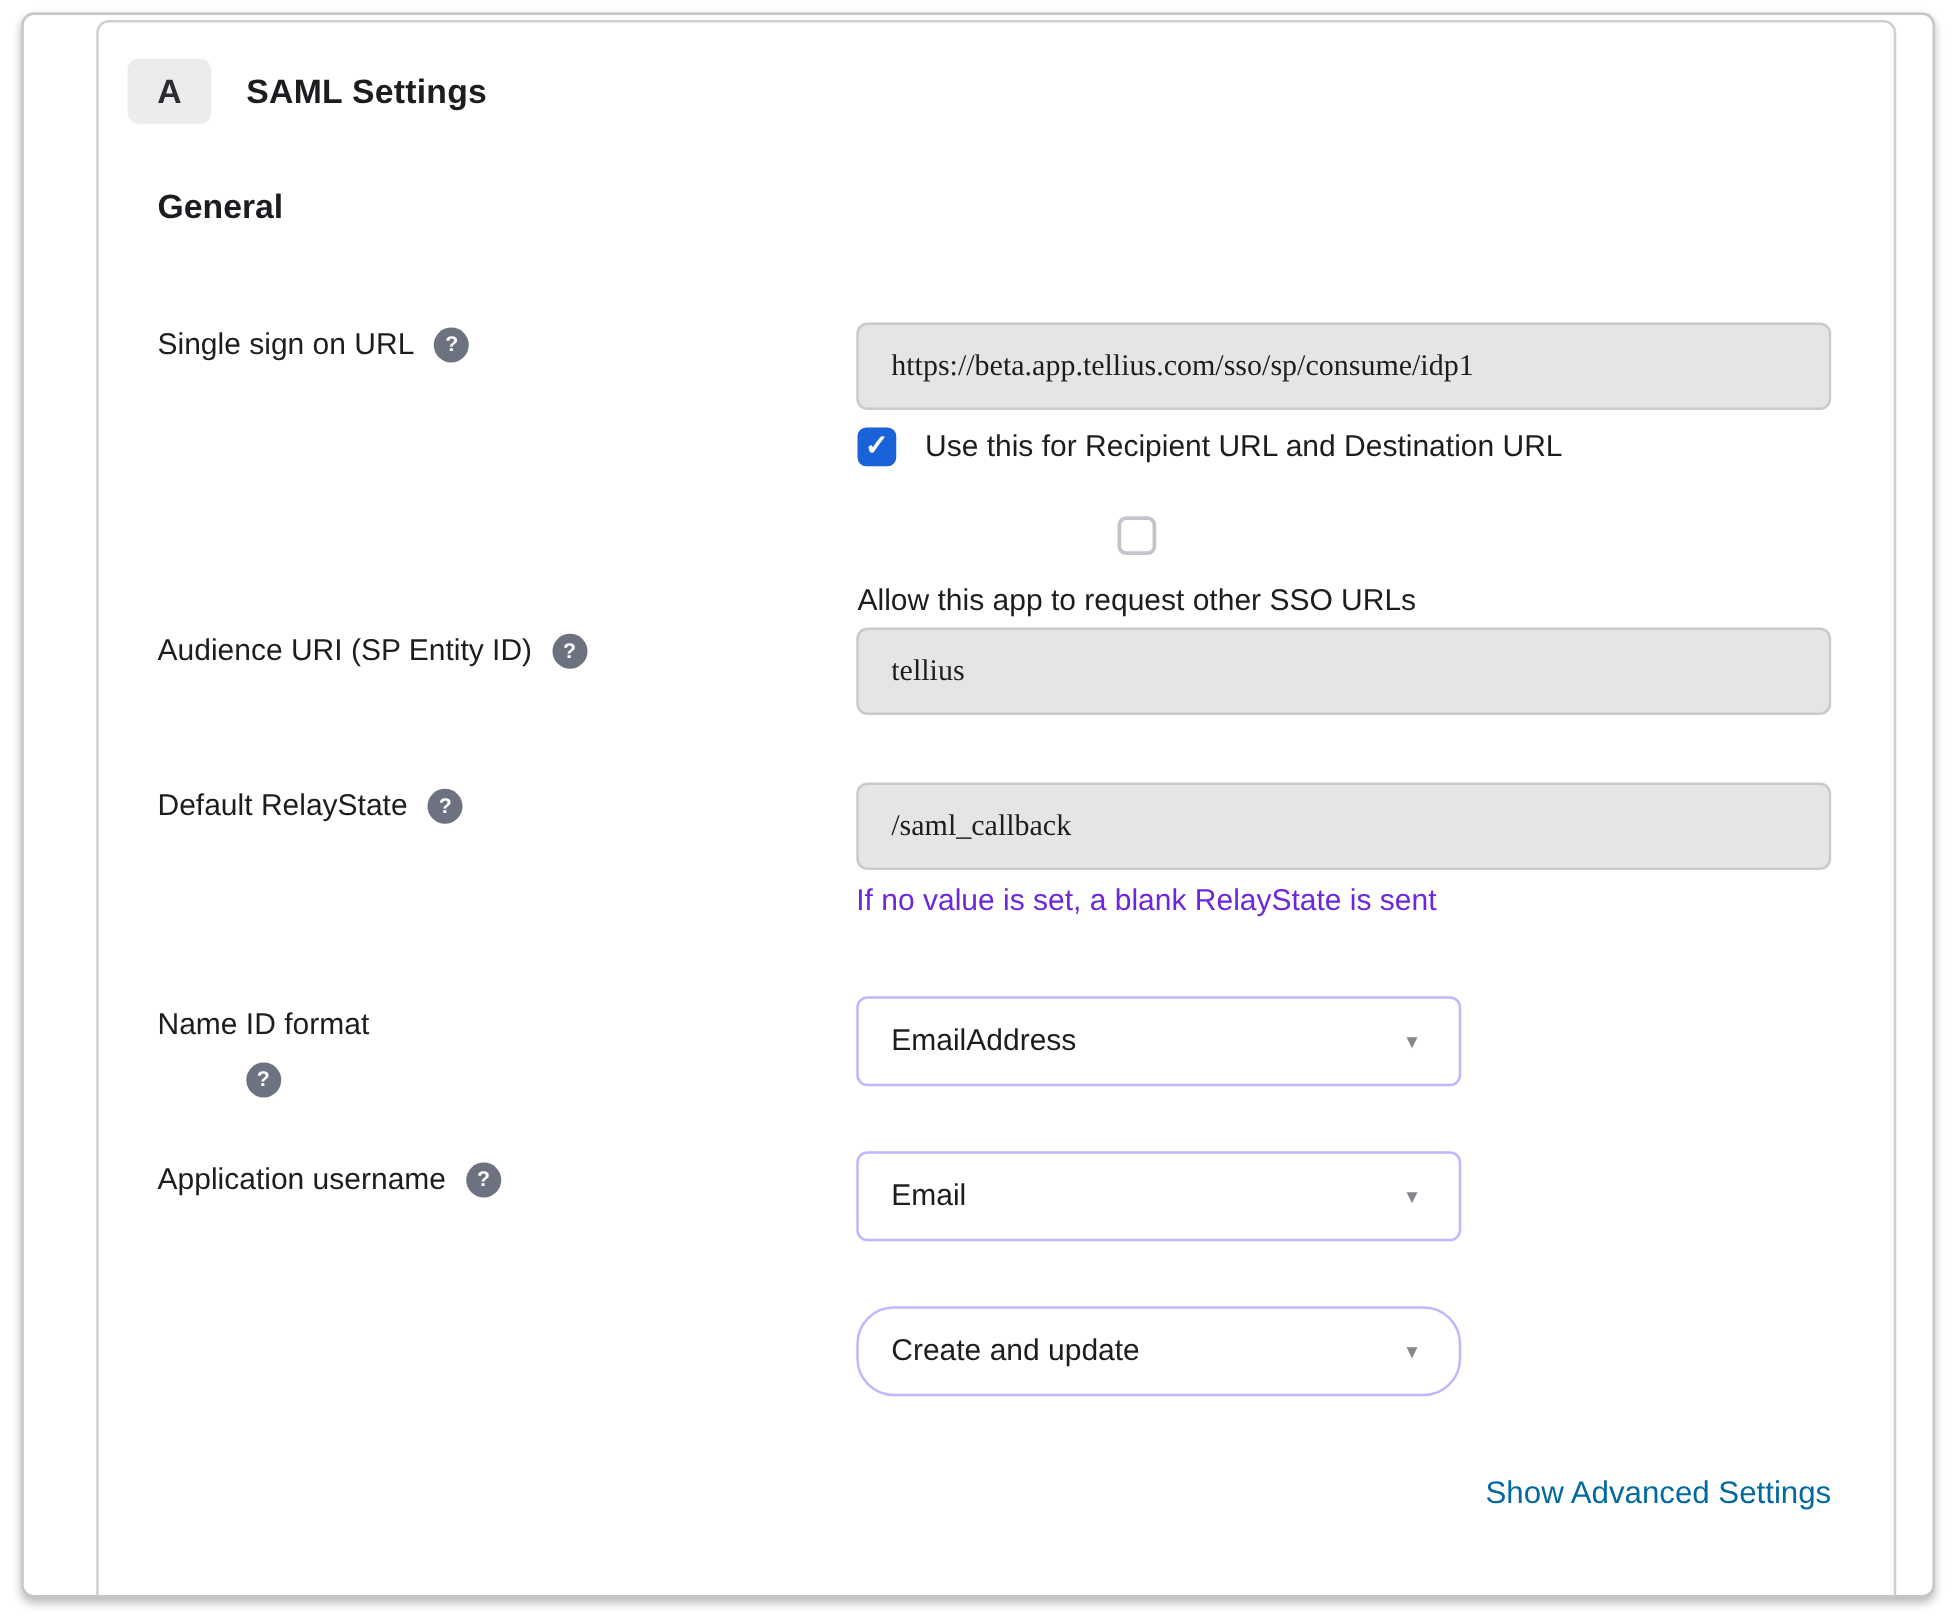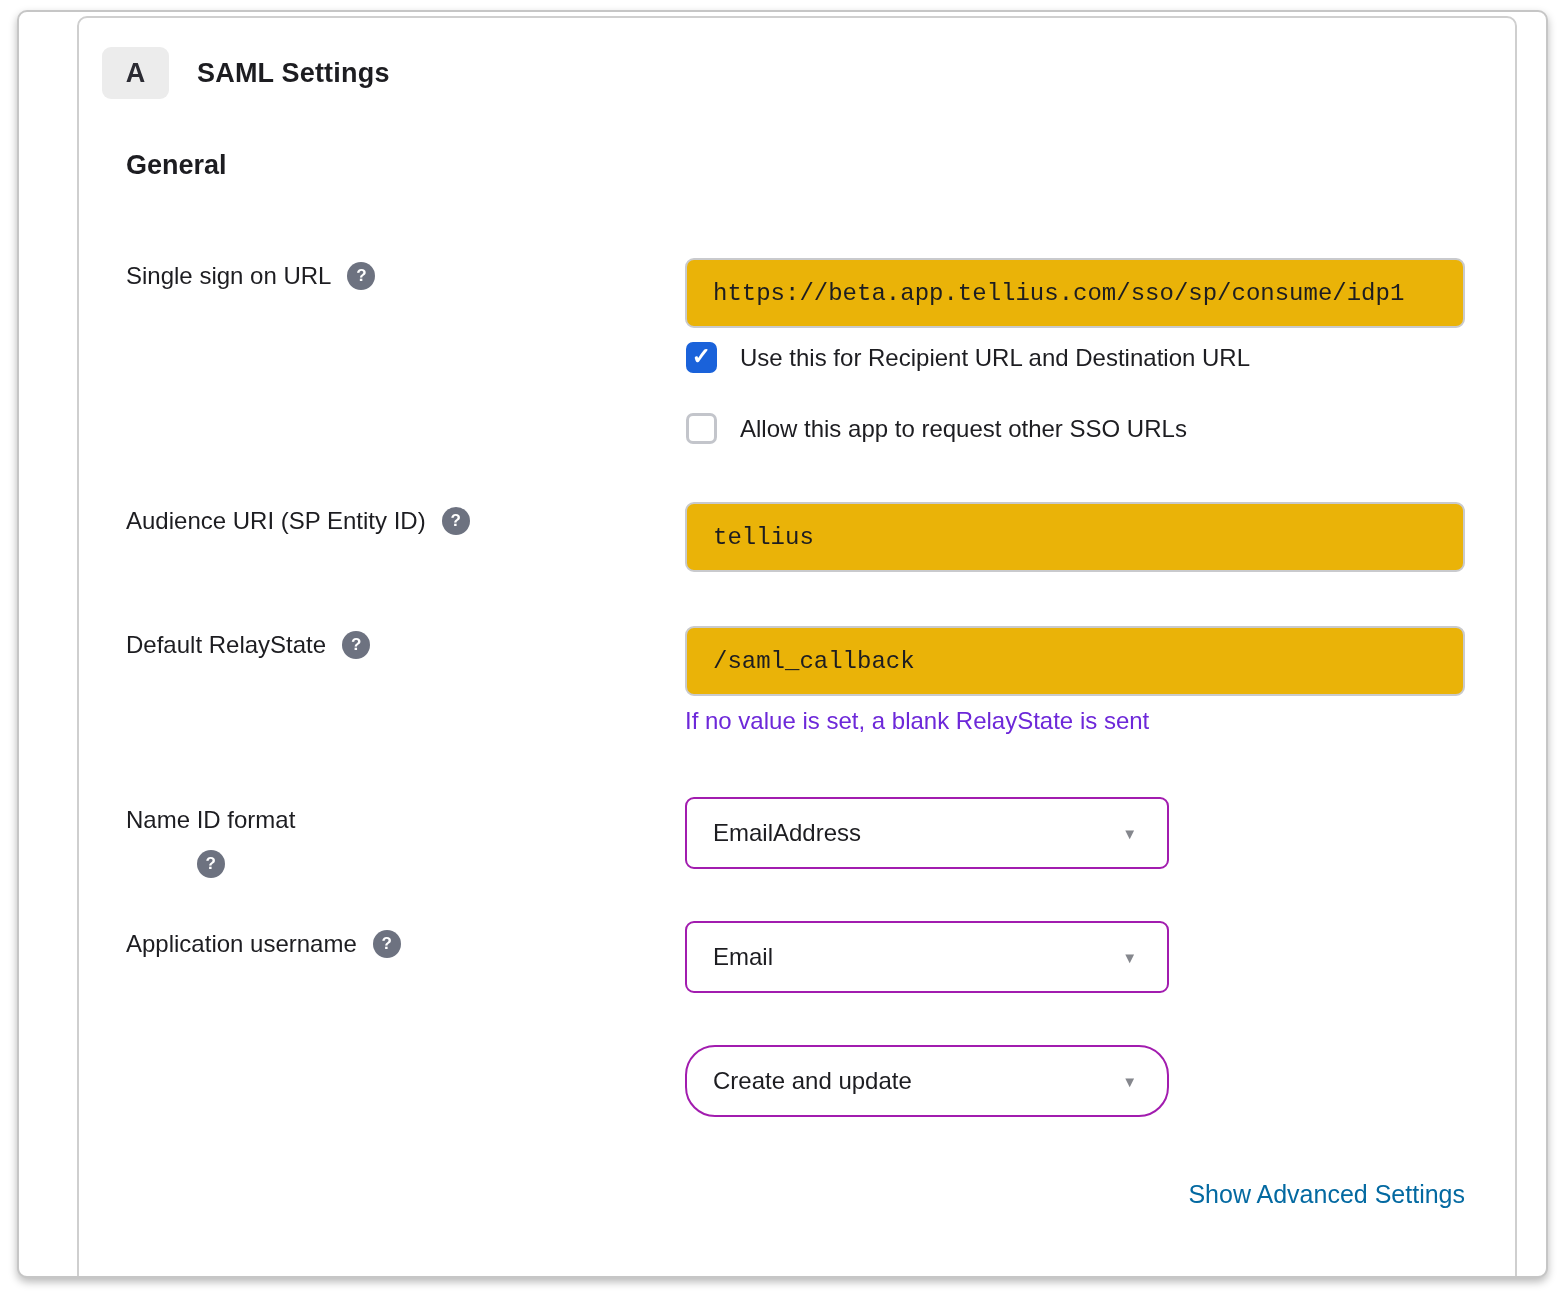--- a/index.html
+++ b/index.html
@@ -61,23 +61,23 @@
     font-size: 17px; font-weight: bold; color: #ffffff;
     flex: none;
   }
   .text-input {
     position: absolute; left: 606px;
     width: 780px; height: 70px;
     border: 2px solid #c9cacd;
     border-radius: 9px;
     padding: 0 26px;
     font-size: 24px;
-    font-family: Liberation Mono, monospace;
+    font-family: Liberation Serif, serif;
     color: #1d1d21;
-    background: #eab308;
+    background: #e5e5e5;
     outline: none;
   }
   .checkbox-row {
     position: absolute; left: 607px;
     display: flex; align-items: center; gap: 23px;
     cursor: default;
   }
   .checkbox {
     width: 31px; height: 31px;
     border: 3px solid #c3c5cb;
@@ -100,21 +100,21 @@
   .checkbox.checked .check-glyph { display: inline; }
   .checkbox-label { font-size: 24px; color: #1d1d21; white-space: nowrap; }
   .field-hint {
     position: absolute; left: 606px;
     font-size: 24px; color: #6d28d9;
     white-space: nowrap;
   }
   .select-box {
     position: absolute; left: 606px;
     width: 484px; height: 72px;
-    border: 2px solid #a21caf;
+    border: 2px solid #c4b5fd;
     border-radius: 9px;
     background: #ffffff;
     display: flex; align-items: center;
     padding: 0 26px;
     font-size: 24px; color: #1d1d21;
     cursor: default;
   }
   .select-box .select-value { flex: 1; }
   .select-box .select-arrow {
     color: #85878d;
@@ -151,21 +151,21 @@
     </div>
     <input class="text-input" style="top: 240px;" type="text" value="https://beta.app.tellius.com/sso/sp/consume/idp1">
 
     <div class="checkbox-row" style="top: 324px;">
       <span class="checkbox checked">
         <span class="check-glyph">✓</span>
       </span>
       <span class="checkbox-label">Use this for Recipient URL and Destination URL</span>
     </div>
 
-    <div class="checkbox-row" style="top: 395px;">
+    <div class="checkbox-row" style="top: 395px; flex-direction: column;">
       <span class="checkbox">
         
       </span>
       <span class="checkbox-label">Allow this app to request other SSO URLs</span>
     </div>
 
     <div class="field-label" style="top: 489px;">
       <span>Audience URI (SP Entity ID)</span>
       <span class="help-icon">
           <span>?</span>

